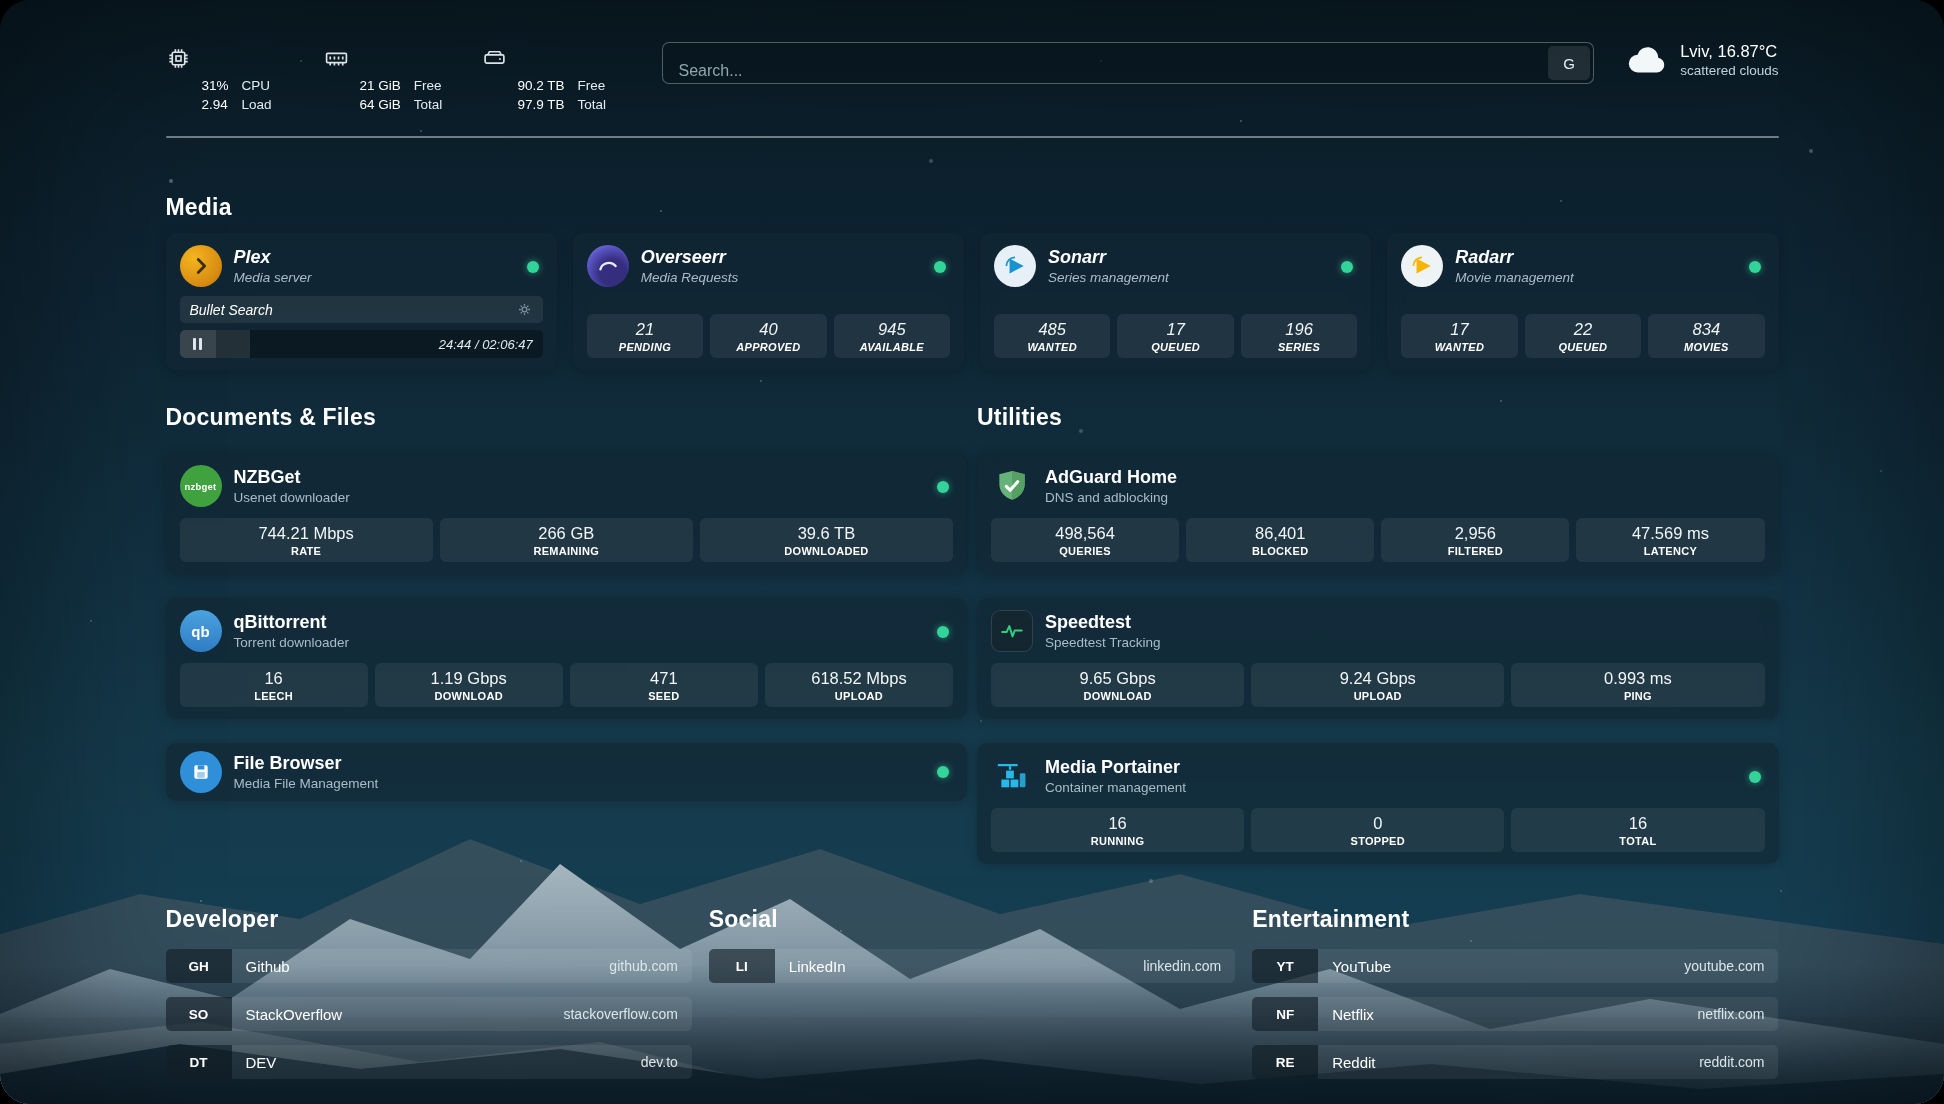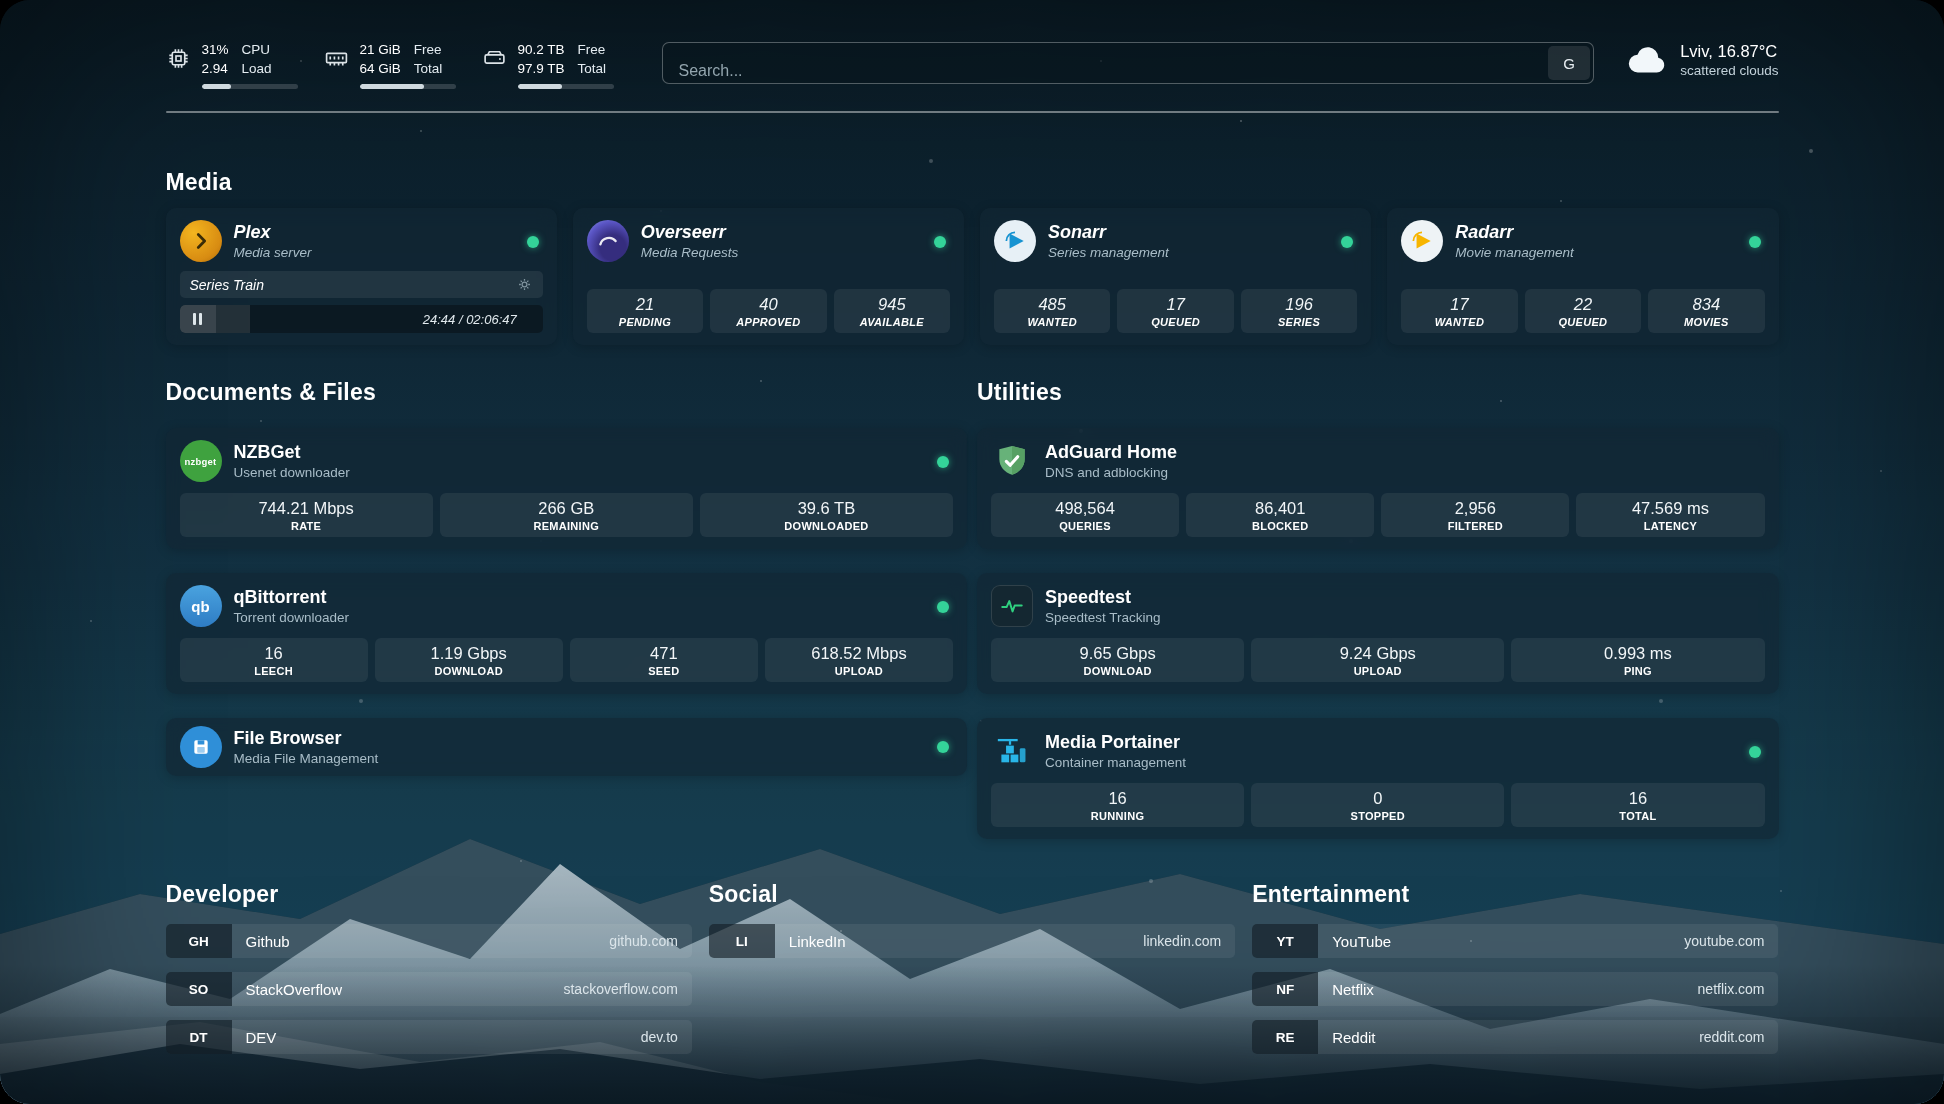--- a/index.html
+++ b/index.html
@@ -27,21 +27,21 @@
       300px 60px 0 0 rgba(255,255,255,.22), 1100px 60px 0 0 rgba(255,255,255,.24);
   }
   .vignette { position:absolute; inset:0; pointer-events:none; box-shadow: inset 0 0 190px rgba(0,0,0,.55); border-radius:30px; }
 
   .container { position:relative; width:1613px; margin:0 auto; z-index:2; }
 
   
   .topbar { display:flex; align-items:flex-start; padding-top:40px; }
   .sys { display:flex; gap:11px; margin-right:26px; }
   .sys-icon { width:25px; height:25px; margin-top:6px; opacity:.95; flex:none; }
-  .sys-body { display:flex; flex-direction:column; min-width:96px; }
+  .sys-body { display:flex; min-width:96px;margin-top:36px; }
   .sys-cols { display:flex; gap:13px; font-size:13.5px; line-height:1.42; }
   .sys-col { display:flex; flex-direction:column; }
   .sys-col.labels { color:#e4ecf1; }
   .sys-bar { margin-top:6px; height:5px; border-radius:3px; background:rgba(255,255,255,.16); overflow:hidden; }
   .sys-bar-fill { height:100%; background:#cfd9de; border-radius:3px; }
   .search { flex:1; margin:2px 34px 0 22px; position:relative; }
   .search input { width:100%; height:42px; background:rgba(8,22,30,.55); border:1px solid rgba(255,255,255,.30); border-radius:7px; color:#e8eef2; font-size:16px; padding:16px 58px 0 16px; outline:none; font-family:"Liberation Sans", sans-serif; }
   .search input::placeholder { color:#93a5ae; }
   .g-btn { position:absolute; right:4px; top:4px; width:42px; height:34px; background:rgba(255,255,255,.10); border:none; border-radius:5px; display:flex; align-items:center; justify-content:center; font-size:15px; color:#e8eef2; cursor:pointer; font-family:"Liberation Sans", sans-serif; }
   .weather { display:flex; align-items:center; gap:12px; margin-top:2px; }
@@ -71,21 +71,21 @@
   .stat-value { font-size:16.5px; color:#f2f6f8; }
   .stat-label { font-size:11px; font-weight:700; margin-top:2px; letter-spacing:.3px; }
 
   
   .np-row { margin-top:9px; height:28px; background:rgba(255,255,255,.07); border-radius:5px; display:flex; align-items:center; padding:0 10px; font-size:14px; }
   .gear { margin-left:auto; width:17px; height:17px; opacity:.75; cursor:pointer; flex:none; }
   .player { margin-top:7px; height:29px; background:rgba(0,0,0,.32); border-radius:5px; position:relative; display:flex; align-items:center; overflow:hidden; }
   .player-fill { position:absolute; left:0; top:0; bottom:0; background:rgba(255,255,255,.10); }
   .pause { position:relative; width:36px; height:100%; display:flex; gap:3px; align-items:center; justify-content:center; background:rgba(255,255,255,.10); border:none; border-radius:5px 0 0 5px; cursor:pointer; }
   .pause span { width:3px; height:12px; background:#dfe7eb; border-radius:1px; }
-  .time { position:absolute; right:26px; font-size:13px; color:#e2eaee; }
+  .time { position:absolute; right:10px; font-size:13px; color:#e2eaee; }
 
   .two-col { display:grid; grid-template-columns:1fr 1fr; gap:10px; margin-top:34px; }
   .col-title { margin-bottom:22px; }
   .col .card + .card { margin-top:24px; }
   .card--slim { padding:8px 14px; display:flex; align-items:center; }
   .card--slim .card-head { flex:1; }
 
   
   .bottom { display:grid; grid-template-columns:1fr 1fr 1fr; gap:17px; margin-top:42px; }
   .bm-title { margin-bottom:16px; }
@@ -224,21 +224,21 @@
             <svg width="22" height="22" viewBox="0 0 24 24" fill="none" stroke="#3a2c07" stroke-width="3" stroke-linecap="round" stroke-linejoin="round">
                 <path d="M9 5l7 7-7 7"></path>
               </svg>
           </div>
           <div>
             <div class="card-name">Plex</div>
             <div class="card-sub">Media server</div>
           </div>
         </div>
         <div class="np-row">
-          <span>Series Train</span>
+          <span>Bullet Search</span>
           <svg class="gear" viewBox="0 0 24 24" fill="none" stroke="#9fb2bd" stroke-width="1.8">
             <circle cx="12" cy="12" r="3.4"></circle>
             <path d="M12 6.8V4.3M12 19.7v-2.5M17.2 12h2.5M4.3 12h2.5M15.7 8.3l1.8-1.8M6.5 17.5l1.8-1.8M15.7 15.7l1.8 1.8M6.5 6.5l1.8 1.8"></path>
           </svg>
         </div>
         <div class="player">
           <div class="player-fill" style="width: 19.5%;"></div>
           <button class="pause">
               <span></span>
               <span></span>

